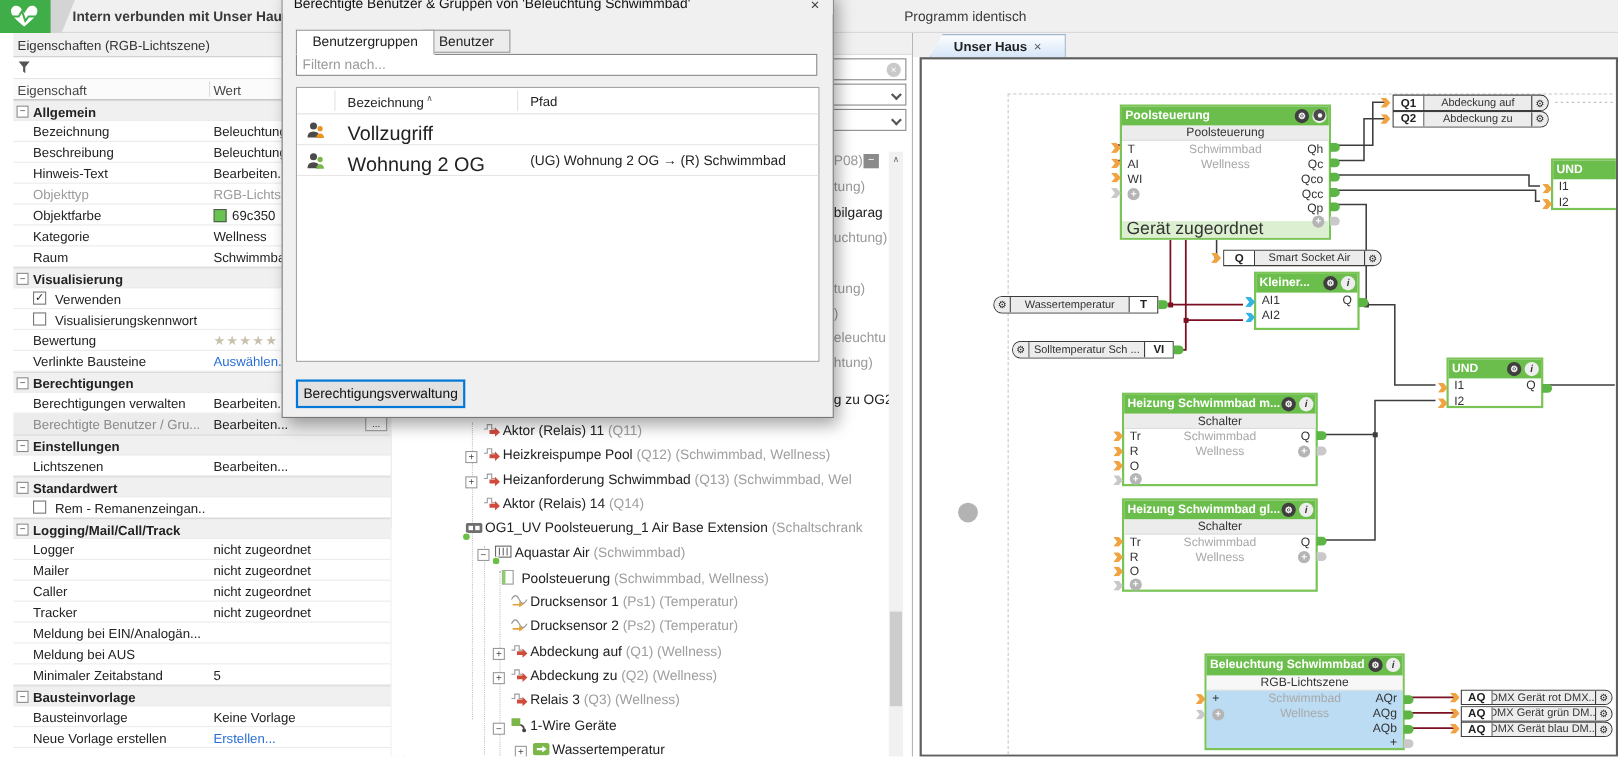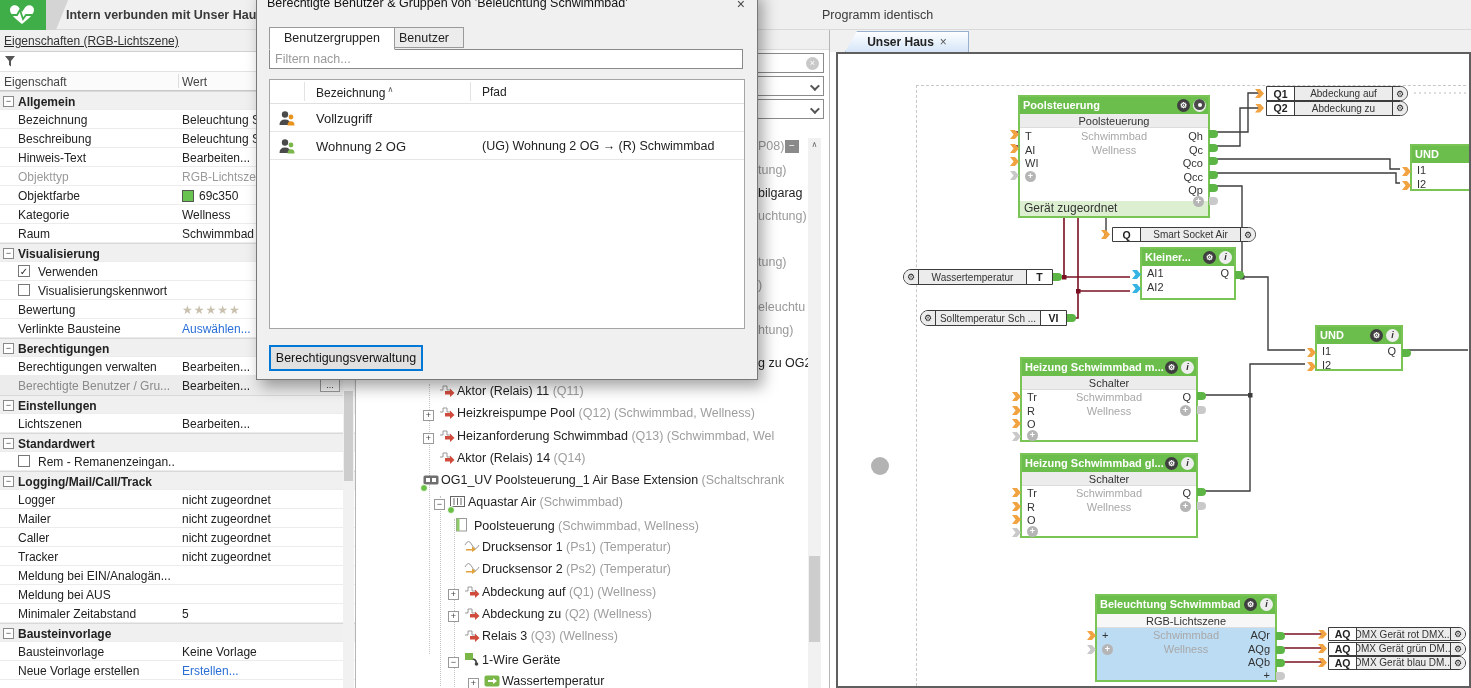--- a/index.html
+++ b/index.html
@@ -9,21 +9,21 @@
 
   
   #topbar { position:absolute; left:0; top:0; width:1471px; height:30px; background:#f0f0f0; border-bottom:1px solid #d9d9d9; }
   #logo { position:absolute; left:0; top:0; width:46px; height:30px; background:#3fae49; }
   #logo-slant { position:absolute; left:40px; top:0; width:22px; height:30px; background:#d4d4d4; transform:skewX(-22deg); }
   #logo svg { position:absolute; left:8px; top:4px; }
   #conn-status { position:absolute; left:66px; top:8px; font-weight:bold; color:#3a3a3a; font-size:12.5px; }
   #prog-status { position:absolute; left:806px; top:8px; color:#3a3a3a; font-size:12.5px;margin-left:16px; }
 
   
-  #props { position:absolute; left:0; top:30px; width:356px; height:658px; background:#fff; border-right:1px solid #b5b5b5; overflow:hidden;text-decoration:underline; }
+  #props { position:absolute; left:12px; top:30px; width:356px; height:658px; background:#fff; border-right:1px solid #b5b5b5; overflow:hidden; }
   #props-title { height:22px; background:#f0f0f0; border-bottom:1px solid #d0d0d0; line-height:22px; padding-left:4px; color:#333; }
   #props-toolbar { height:20px; border-bottom:1px solid #e2e2e2; padding:3px 0 0 4px; }
   #props-header { height:19px; background:#fbfbfb; border-bottom:1px solid #c8c8c8; position:relative; color:#444; }
   #props-header .h1 { position:absolute; left:4px; top:3px; }
   #props-header .h2 { position:absolute; left:182px; top:3px; }
   #props-header .cd { position:absolute; left:178px; top:2px; bottom:2px; width:1px; background:#ddd; }
   .pr { position:relative; height:19px; border-bottom:1px solid #ececec; white-space:nowrap; }
   .pr .plab { position:absolute; left:18px; top:3px; right:180px; overflow:hidden; }
   .pr .pval { position:absolute; left:182px; top:3px; right:13px; overflow:hidden; }
   .pr.grp { background:#f0f0f0; border-top:1px solid #d9d9d9; font-weight:bold; }
@@ -83,21 +83,21 @@
   .blk-body { position:relative; font-size:11px; }
   .pin-l { position:absolute; left:5px; color:#333; }
   .pin-r { position:absolute; right:5px; color:#333; }
   .cat { position:absolute; left:0; right:0; text-align:center; color:#a8a8a8; }
   .arr { position:absolute; width:9px; height:9px; background:#f2a341; clip-path:polygon(0 0,55% 0,100% 50%,55% 100%,0 100%,40% 50%); }
   .arr.cy { background:#35b4e4; }
   .arr.gy { background:#c9c9c9; }
   .nub { position:absolute; width:9px; height:8px; background:#5cb544; border-radius:0 4px 4px 0; }
   .nub.gy { background:#c9c9c9; }
   .pluso { position:absolute; width:11px; height:11px; border-radius:50%; background:#b5b5b5; color:#fff; font-size:9px; line-height:11px; text-align:center; font-weight:bold; }
-  .blk-foot { position:absolute; left:0; right:0; bottom:0; height:15px; background:#dcefd0; font-size:12px; line-height:15px; padding-left:4px; color:#333; position:absolute; }
+  .blk-foot { position:absolute; left:0; right:0; bottom:0; height:15px; background:#dcefd0; font-size:16px; line-height:15px; padding-left:4px; color:#333; position:absolute; }
   .footic { position:absolute; right:3px; top:2px; width:11px; height:11px; border-radius:50%; background:#4a4a4a; }
   .footic:after { content:""; position:absolute; left:3.5px; top:3.5px; width:4px; height:4px; border-radius:50%; background:#fff; }
 
   .conn { position:absolute; display:flex; border:1.5px solid #3c3c3c; background:#fff; font-size:10px; overflow:hidden; }
   .conn.rr { border-radius:0 8px 8px 0; }
   .conn.rl { border-radius:8px 0 0 8px; }
   .conn .pc { background:#fff; font-weight:bold; font-size:10.5px; text-align:center; padding:0 4px; min-width:28px; line-height:12px; display:flex; align-items:center; justify-content:center; }
   .conn .nc { background:#ececec; flex:1; text-align:center; color:#333; display:flex; align-items:center; justify-content:center; overflow:hidden; white-space:nowrap; }
   .conn .gc { background:#ececec; width:15px; display:flex; align-items:center; justify-content:center; font-size:9px; color:#222; }
   .conn .bl { border-left:1.5px solid #3c3c3c; }
@@ -119,21 +119,21 @@
   .dtab.on { background:#fff; border-bottom:1px solid #fff; height:23px; z-index:2; }
   #dlg-filter { position:absolute; left:12px; top:58px; width:474px; height:20px; border:1px solid #8a8a8a; background:#fff; color:#9a9a9a; line-height:18px; padding-left:5px; font-size:12.5px; }
   #dlg-table { position:absolute; left:12px; top:88px; width:476px; height:250px; border:1px solid #a5a5a5; background:#fff; }
   #dlg-table .thead { position:relative; height:24px; border-bottom:1px solid #e0e0e0; color:#222; }
   #dlg-table .thead .c1 { position:absolute; left:46px; top:5px; }
   #dlg-table .thead .c2 { position:absolute; left:212px; top:5px; }
   #dlg-table .vdiv { position:absolute; left:200px; top:2px; bottom:2px; width:1px; background:#e3e3e3; }
   #dlg-table .vdiv2 { position:absolute; left:34px; top:2px; bottom:2px; width:1px; background:#e3e3e3; }
   .drow { position:relative; height:28px; border-bottom:1px solid #e6e6e6; }
   .drow .ric { position:absolute; left:8px; top:6px; }
-  .drow .rn { position:absolute; left:46px; top:7px; font-size:13px; }
+  .drow .rn { position:absolute; left:46px; top:7px; font-size:18px; }
   .drow .rp { position:absolute; left:212px; top:7px; font-size:12.5px; }
   .sort { font-size:8px; color:#555; vertical-align:5px; margin-left:2px; }
   #dlg-btn { position:absolute; left:12px; top:354px; width:154px; height:26px; background:#e1e1e1; border:2px solid #0078d7; text-align:center; line-height:22px; font-size:12.5px; color:#111; }
 </style>
 </head>
 <body>
 
 <div id="app">
 
   <div id="topbar">

